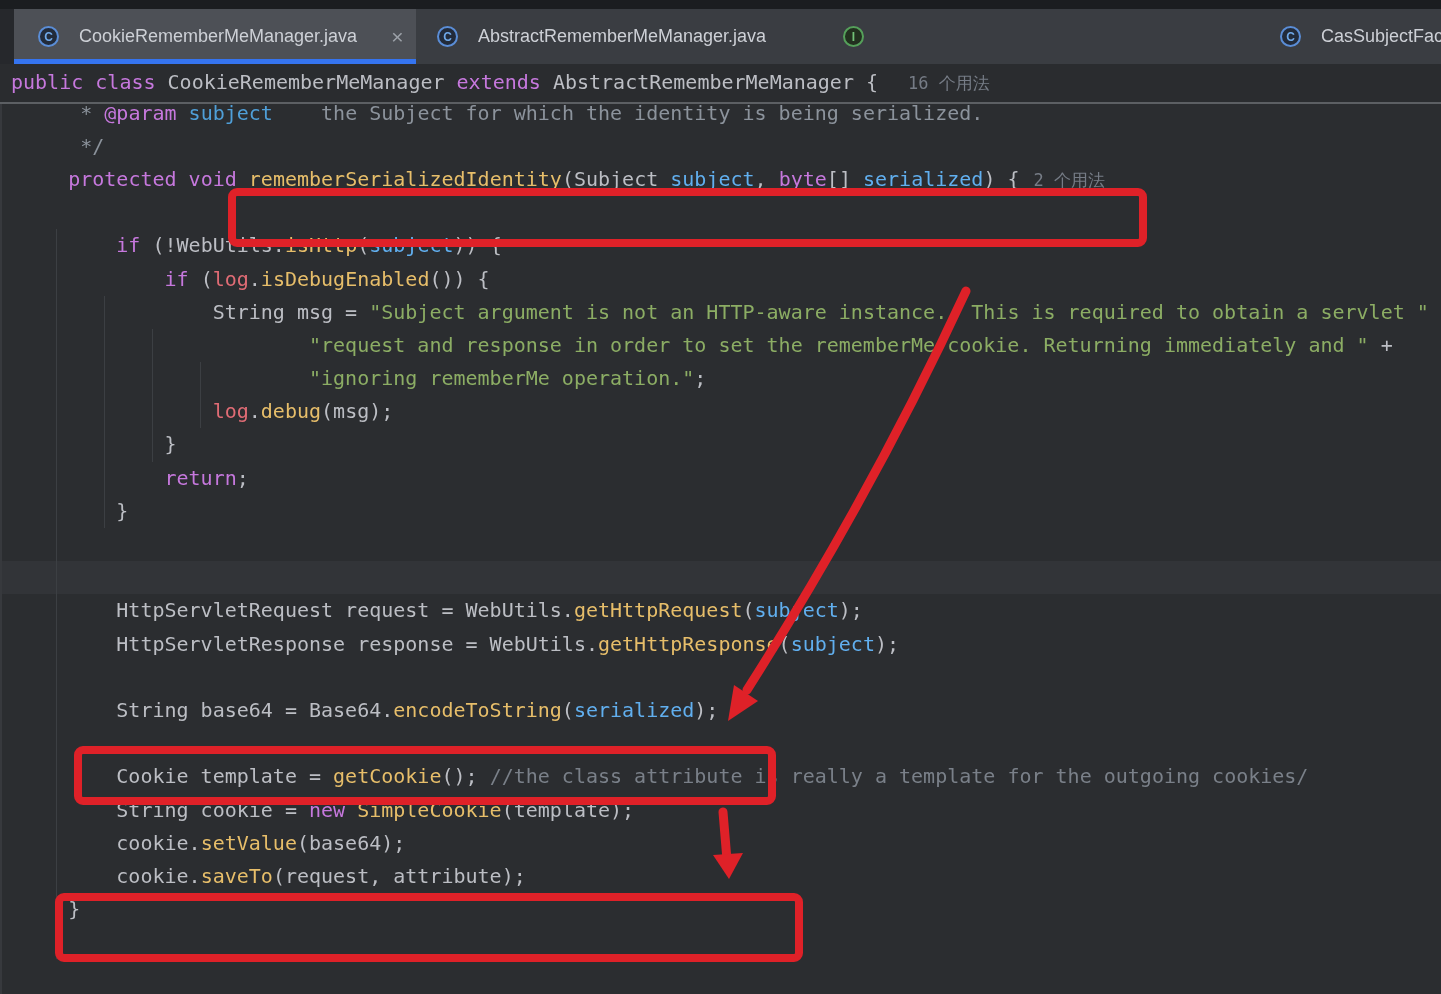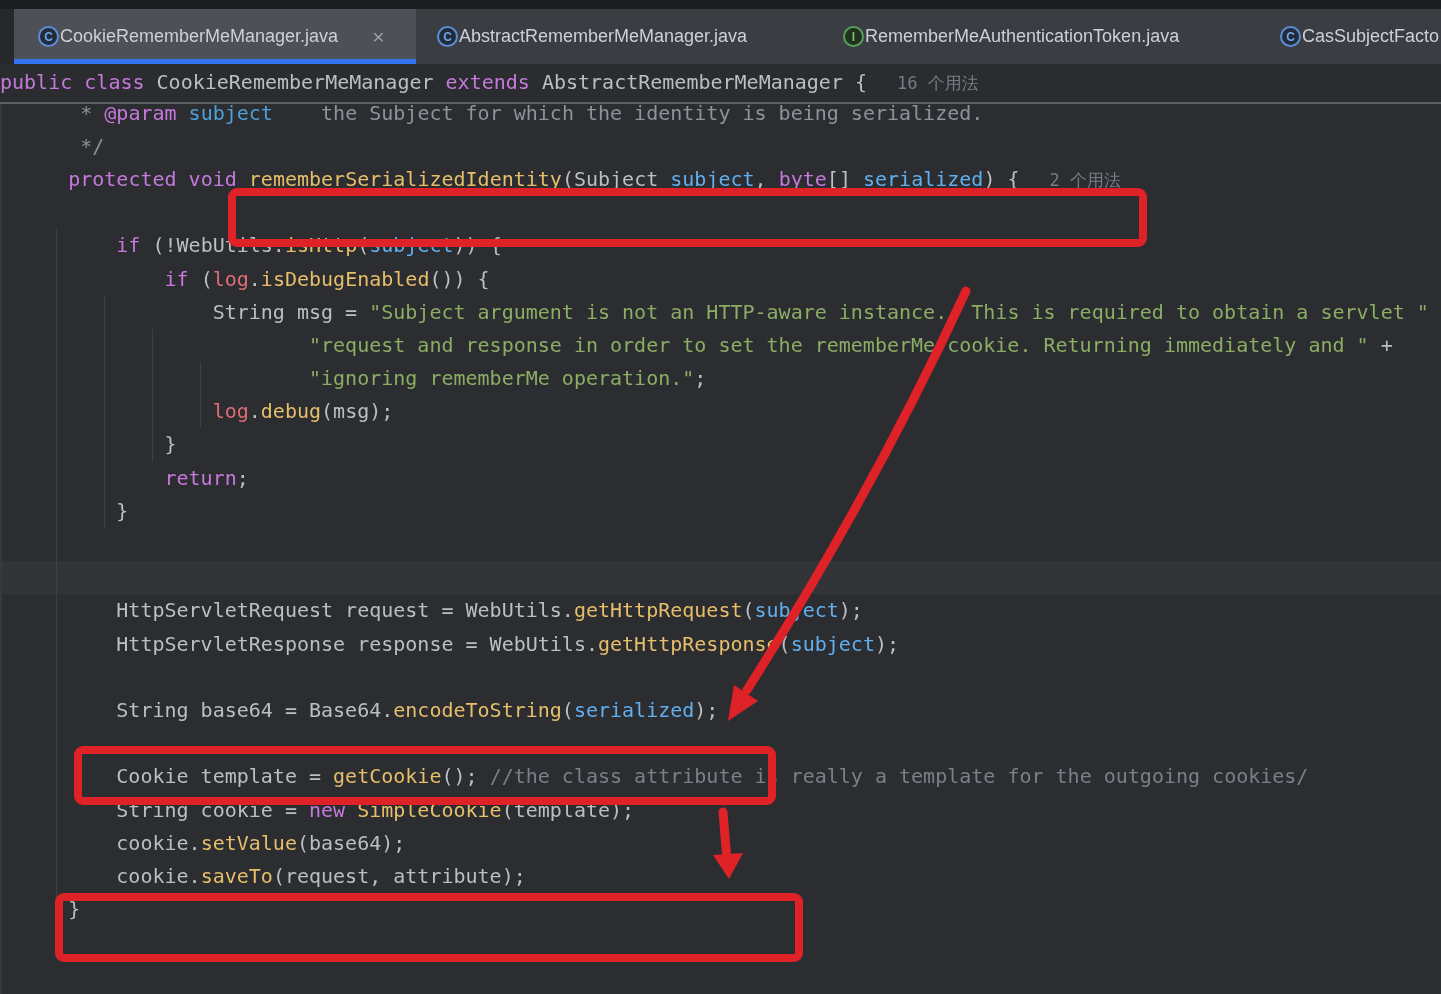--- a/index.html
+++ b/index.html
@@ -6,40 +6,40 @@
   html,body { width:1441px; height:994px; overflow:hidden; background:#2B2D30; font-family:"Liberation Sans",sans-serif; }
   .tabbar { position:absolute; top:0; left:0; width:1441px; height:64px; background:#3A3D42; }
   .tabbar-topstrip { position:absolute; top:0; left:0; width:1441px; height:9px; background:#1B1D20; }
   .tabbar-leftblock { position:absolute; top:9px; left:0; width:14px; height:55px; background:#26282C; }
   .tab { position:absolute; top:9px; height:55px; display:flex; align-items:center; }
   .tab.active { background:#4D5056; }
   .tab.active .underline { position:absolute; left:0; bottom:0; width:100%; height:5px; background:#3574F0; }
   .file-icon { width:21px; height:21px; border-radius:50%; border:2px solid; display:flex; align-items:center; justify-content:center; font:bold 12px "Liberation Sans",sans-serif; flex:none; }
   .icon-class { border-color:#5A8DD6; color:#6FA8E8; background:#222B3A; }
   .icon-interface { border-color:#55A05A; color:#72C177; background:#22301F; }
-  .tab-label { font-size:18px; color:#CDD0D6; margin-left:1px; white-space:nowrap; }
+  .tab-label { font-size:18px; color:#CDD0D6; margin-left:20px; white-space:nowrap; }
   .tab-close { color:#9CA1A8; font-size:21px; margin-left:34px; line-height:1; }
-  .sticky { position:absolute; top:64px; left:0; width:1441px; height:40px; background:#2A2C2F; border-bottom:2px solid #5C5F63; font-family:"DejaVu Sans Mono",monospace; font-size:20px; line-height:37px; white-space:pre; z-index:3; }
+  .sticky { position:absolute; top:64px; left:0; width:1441px; height:40px; background:#2A2C2F; border-bottom:2px solid #5C5F63; font-family:"DejaVu Sans Mono",monospace; font-size:20px; line-height:37px; white-space:pre; padding-left:11px; z-index:3; }
   .code-wrap { position:absolute; top:100px; left:0; width:1441px; height:894px; z-index:1; }
   .caret-line { position:absolute; top:461px; left:0; width:1441px; height:33px; background:#323438; z-index:0; }
   .guide { position:absolute; width:1px; background:#3C3F43; z-index:0; }
   .left-edge { position:absolute; left:0; top:4px; width:2px; height:890px; background:#37393D; z-index:0; }
   .code { position:absolute; top:-3.4px; left:9px; width:1441px; z-index:1; }
   .line { font-family:"DejaVu Sans Mono",monospace; font-size:20px; height:33.2px; line-height:33.2px; white-space:pre; padding-left:11px; }
   .t-d { color:#BCBEC4; }
   .t-kw { color:#C678DD; }
   .t-m { color:#E7BE6A; }
   .t-s { color:#8CAD64; }
   .t-c { color:#7A8089; }
   .t-doc { color:#8C939C; }
   .t-dt { color:#C678DD; }
   .t-dp { color:#4F9FD8; }
   .t-p { color:#61AFEF; }
   .t-f { color:#E06C75;text-align:right; }
-  .inlay { color:#767C86; font-size:17px; margin-left:30px; }
+  .inlay { color:#767C86; font-size:17px; margin-left:14px; }
   .annotations { position:absolute; top:0; left:0; width:1441px; height:994px; z-index:5; pointer-events:none; }
 </style>
 </head>
 <body>
 
 <div class="tabbar">
   <div class="tabbar-topstrip"></div>
   <div class="tabbar-leftblock"></div>
 
   <div class="tab active" style="left:14px; width:402px; padding-left:24px;">
@@ -49,21 +49,20 @@
       <span class="underline"></span>
     </div>
 
   <div class="tab" style="left:418px; width:395px; padding-left:19px;">
       <span class="file-icon icon-class">C</span>
       <span class="tab-label">AbstractRememberMeManager.java</span>
     </div>
 
   <div class="tab" style="left:820px; width:430px; padding-left:23px;">
       <span class="file-icon icon-interface">I</span>
-      <span class="tab-label">RememberMeAuthenticationToken.java</span>
     </div>
 
   <div class="tab" style="left:1253px; width:188px; padding-left:27px;">
       <span class="file-icon icon-class">C</span>
       <span class="tab-label">CasSubjectFacto</span>
     </div>
 </div>
 
 <div class="sticky"><span><span class="t-kw">public</span><span class="t-d"> </span><span class="t-kw">class</span><span class="t-d"> </span><span class="t-d">CookieRememberMeManager</span><span class="t-d"> </span><span class="t-kw">extends</span><span class="t-d"> </span><span class="t-d">AbstractRememberMeManager</span><span class="t-d"> { </span></span><span class="inlay" style="margin-left:18px;">16 个用法</span></div>
 

